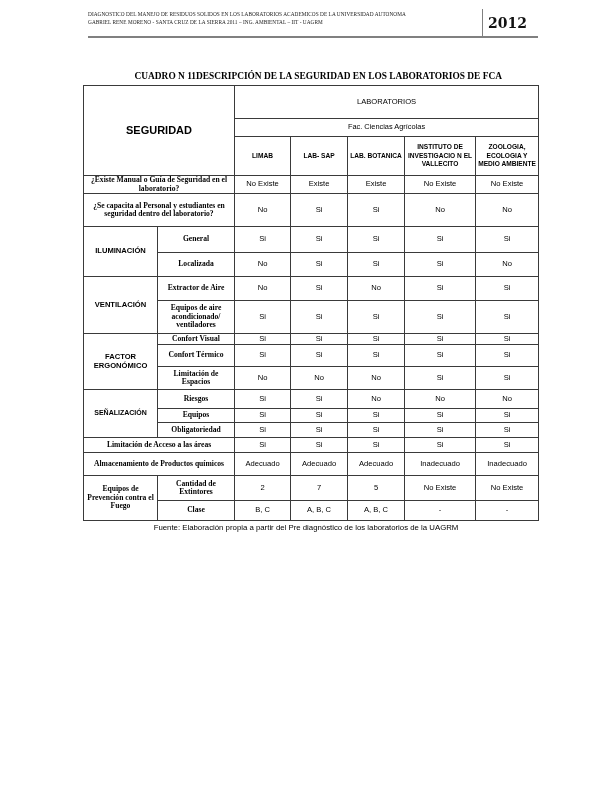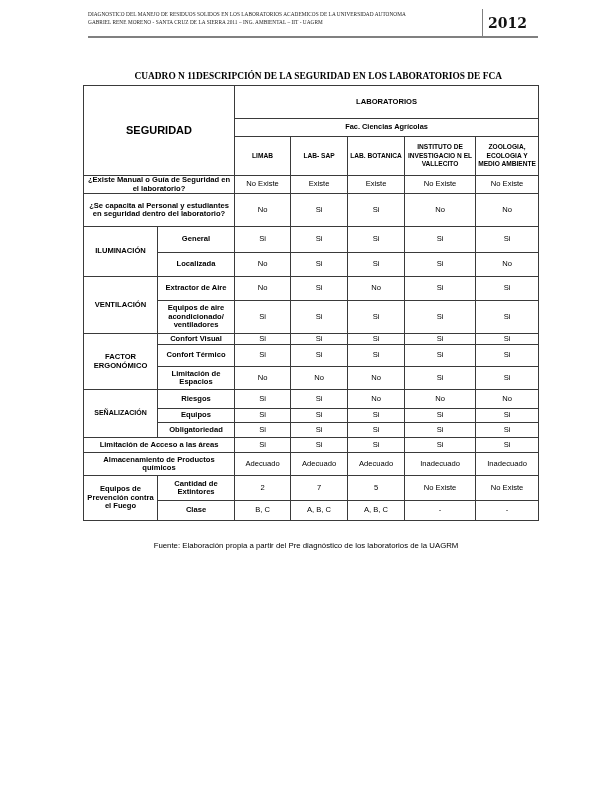--- a/index.html
+++ b/index.html
@@ -5,26 +5,26 @@
     html, body { margin: 0; padding: 0; background: #ffffff; }
     body { width: 612px; height: 792px; position: relative; overflow: hidden; color: #000; }
     .header { position: absolute; left: 88px; top: 9px; width: 450px; height: 27px; border-bottom: 2px solid #808080; }
     .header-text { position: absolute; left: 0; top: 2px; width: 380px; font-family: "Liberation Serif", serif; font-size: 5.3px; line-height: 7.5px; color: #222; letter-spacing: 0.05px; white-space: nowrap; }
     .header-sep { position: absolute; left: 394px; top: 0; width: 1px; height: 29px; background: #808080; }
     .header-year { position: absolute; left: 400px; top: 6px; font-family: "DejaVu Serif", serif; font-weight: bold; font-size: 14px; color: #111; }
     .title { position: absolute; left: 110px; top: 71px; font-family: "Liberation Serif", serif; font-weight: bold; font-size: 9.4px; white-space: nowrap; text-align: right; }
     .title .num { display: inline-block; width: 86px; }
     table.grid { position: absolute; left: 83px; top: 85px; width: 455px; border-collapse: collapse; table-layout: fixed; font-family: "Liberation Sans", sans-serif; font-size: 7.6px; }
     table.grid td { border: 1px solid #3a3a3a; padding: 0 2px; vertical-align: middle; text-align: center; line-height: 8.6px; }
-    td.lbl { text-align: left; font-weight: bold; padding-left: 3px; }
+    td.lbl { text-align: left; font-weight: bold; padding-left: 3px; font-family: Liberation Serif, serif; }
     td.grp { font-weight: bold; text-align: center; }
-    td.hd { font-weight: bold; font-size: 7px; line-height: 8px; }
+    td.hd { font-weight: normal; font-size: 7px; line-height: 8px; }
     td.hd2 { font-weight: bold; font-size: 6.6px; line-height: 7.6px; }
     td.seg { font-weight: bold; font-size: 11px; }
-    .source { position: absolute; left: 0; width: 612px; top: 541px; text-align: center; font-family: "Liberation Sans", sans-serif; font-size: 7.8px; }
+    .source { position: absolute; left: 0; width: 612px; top: 523px; text-align: center; font-family: "Liberation Sans", sans-serif; font-size: 7.8px; }
     .page-num { position: absolute; left: 514px; top: 765px; font-family: "Liberation Serif", serif; font-size: 10.5px; color: #222; margin-top: 28px; }
   </style>
 </head>
 <body>
 
 <div class="header">
   <div class="header-text">
     <div>DIAGNOSTICO DEL MANEJO DE RESIDUOS SOLIDOS EN LOS LABORATORIOS ACADEMICOS DE LA UNIVERSIDAD AUTONOMA</div>
     <div>GABRIEL RENE MORENO - SANTA CRUZ DE LA SIERRA 2011 – ING. AMBIENTAL – IIT - UAGRM</div>
   </div>

